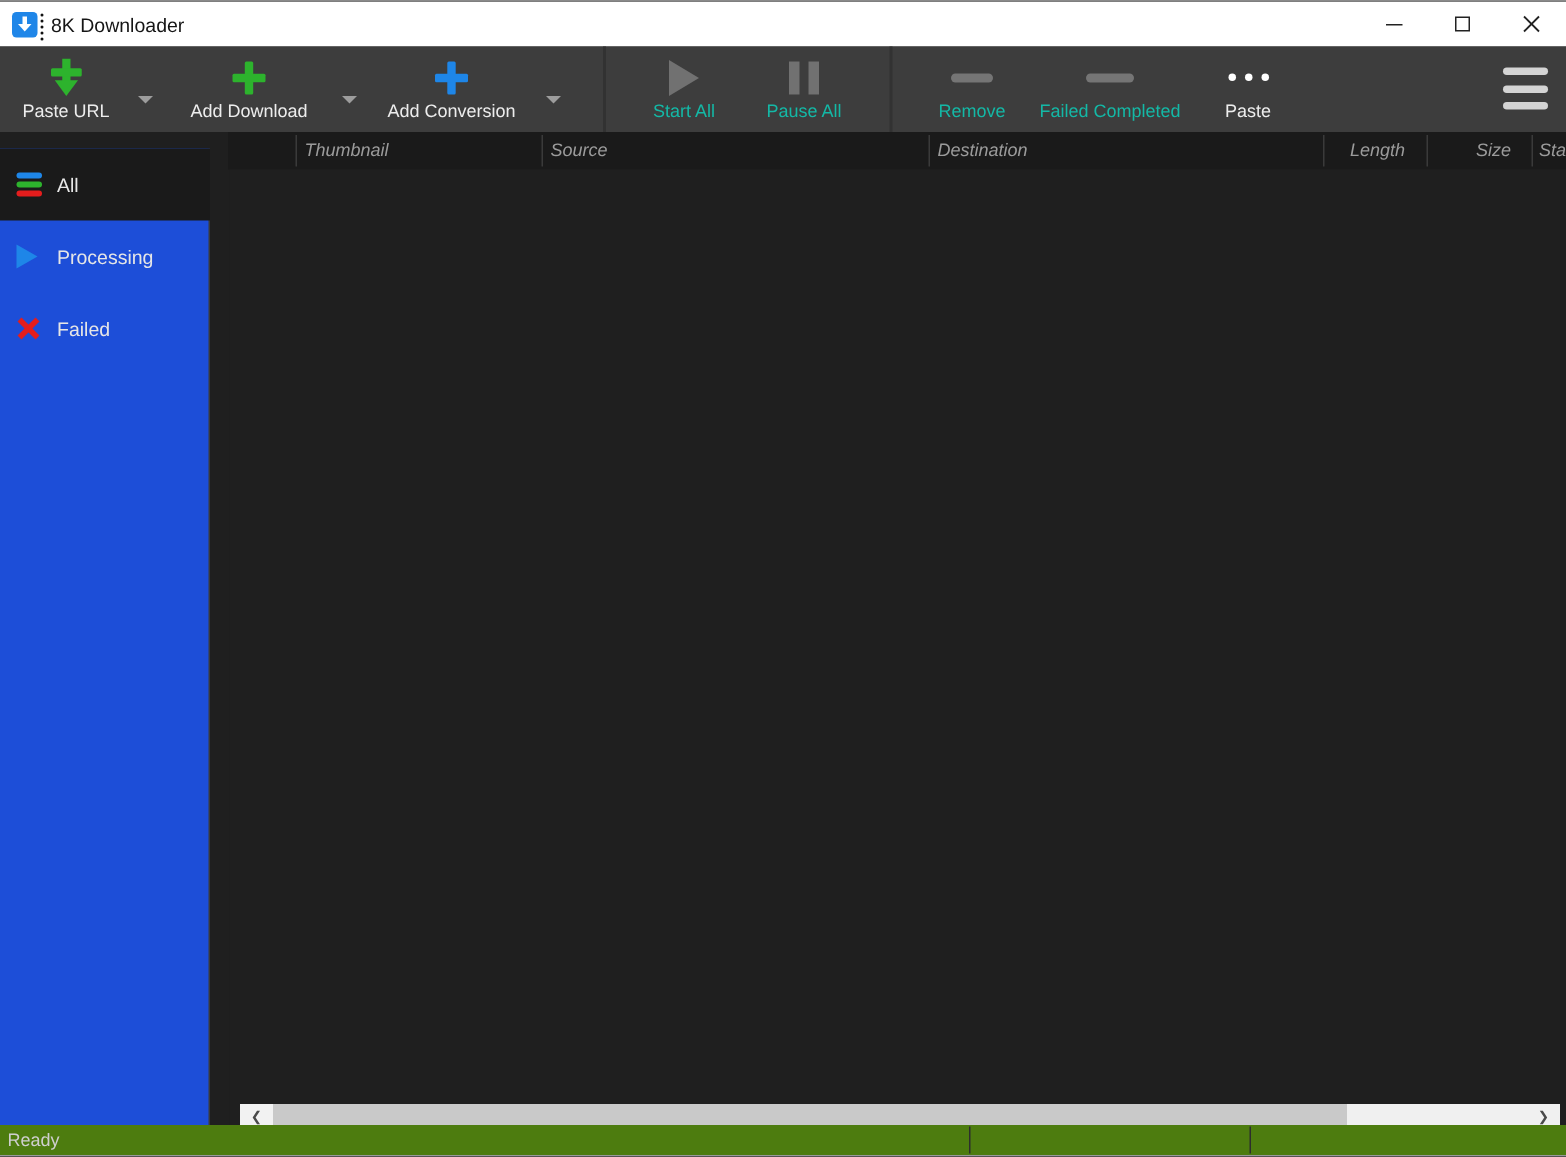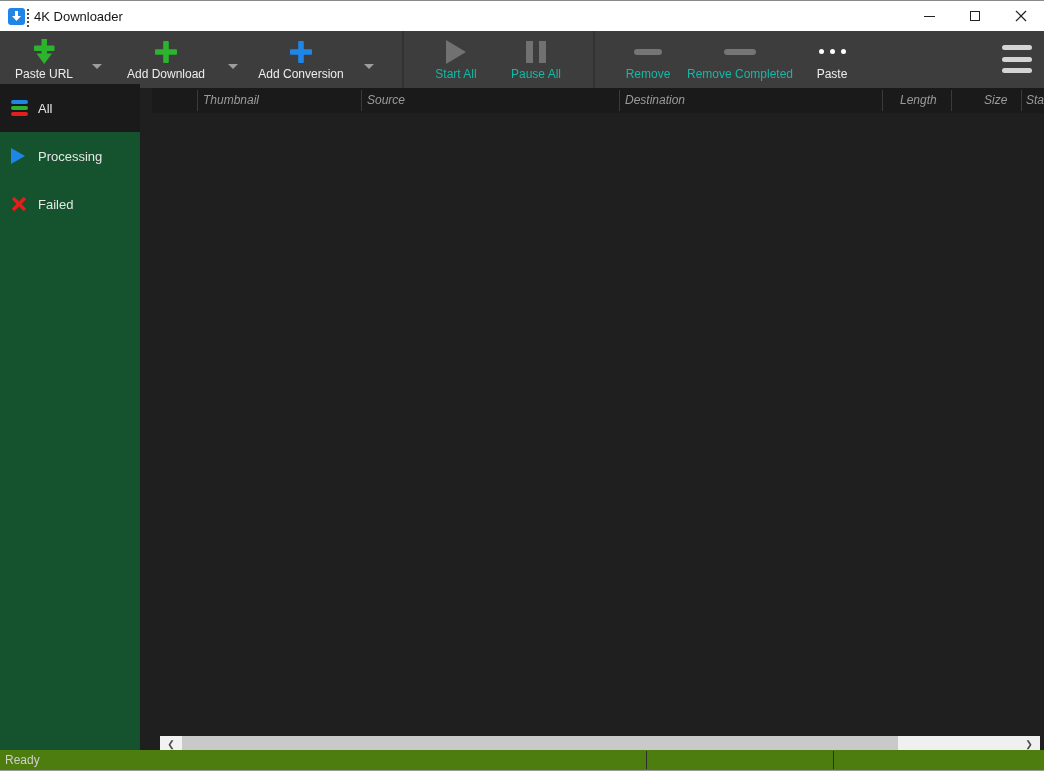--- a/index.html
+++ b/index.html
@@ -59,22 +59,22 @@
   
   .table-header {
     position:absolute; left:152px; top:87px; right:0; height:25px;
     background:#1a1a1a; overflow:hidden;font-style:italic;
   }
   .th-label { position:absolute; top:5px; font-size:12px; color:#9b9b9b; white-space:nowrap; }
   .th-sep { position:absolute; top:2px; width:1px; height:21px; background:#3a3a3a; }
 
   
   .sidebar {
-    position:absolute; left:0; top:83px; width:140px; bottom:20px;
-    background:#14532d; border-right:1px solid #3a3a3a;
+    position:absolute; left:0; top:98px; width:140px; bottom:20px;
+    background:#1d4ed8; border-right:1px solid #3a3a3a;
   }
   .side-item { position:relative; height:48px; display:flex; align-items:center; cursor:pointer; }
   .side-item.selected { background:#1a1a1a; margin-right:-1px; }
   .side-icon { position:absolute; left:11px; width:18px; height:18px; display:flex;
     flex-direction:column; align-items:flex-start; justify-content:center; }
   .side-label { margin-left:38px; font-size:13px; color:#e6e6e6; }
   .allbars { display:flex; flex-direction:column; gap:2.5px; }
   .allbars i { width:17px; height:3.5px; border-radius:2px; }
   .allbars i:nth-child(1){ background:#1e86e8; }
   .allbars i:nth-child(2){ background:#2db32d; }
@@ -112,21 +112,21 @@
         <polygon points="2,6 11,6 6.5,11" fill="#ffffff"></polygon>
       </svg>
       <span class="app-icon-dots">
           <i></i>
           <i></i>
           <i></i>
           <i></i>
           <i></i>
         </span>
     </div>
-    <span class="title-text">4K Downloader</span>
+    <span class="title-text">8K Downloader</span>
     <div class="win-controls">
       <div class="win-btn">
           <span class="glyph-min"></span>
         </div>
       <div class="win-btn">
           <span class="glyph-max"></span>
         </div>
       <div class="win-btn">
         <svg width="12" height="12" viewBox="0 0 12 12">
           <line x1="1" y1="1" x2="11" y2="11" stroke="#222" stroke-width="1.2"></line>
@@ -203,21 +203,21 @@
       <span class="tb-icon">
           <span class="minus-bar"></span>
         </span>
       <span class="tb-label">Remove</span>
     </div>
 
     <div class="tb-btn disabled" style="left:690px; width:100px;">
       <span class="tb-icon">
           <span class="minus-bar" style="width:32px;"></span>
         </span>
-      <span class="tb-label">Remove Completed</span>
+      <span class="tb-label">Failed Completed</span>
     </div>
 
     <div class="tb-btn" style="left:795px; width:74px;">
       <span class="tb-icon">
           <span class="more-dots">
             <i></i>
             <i></i>
             <i></i>
           </span>
         </span>

